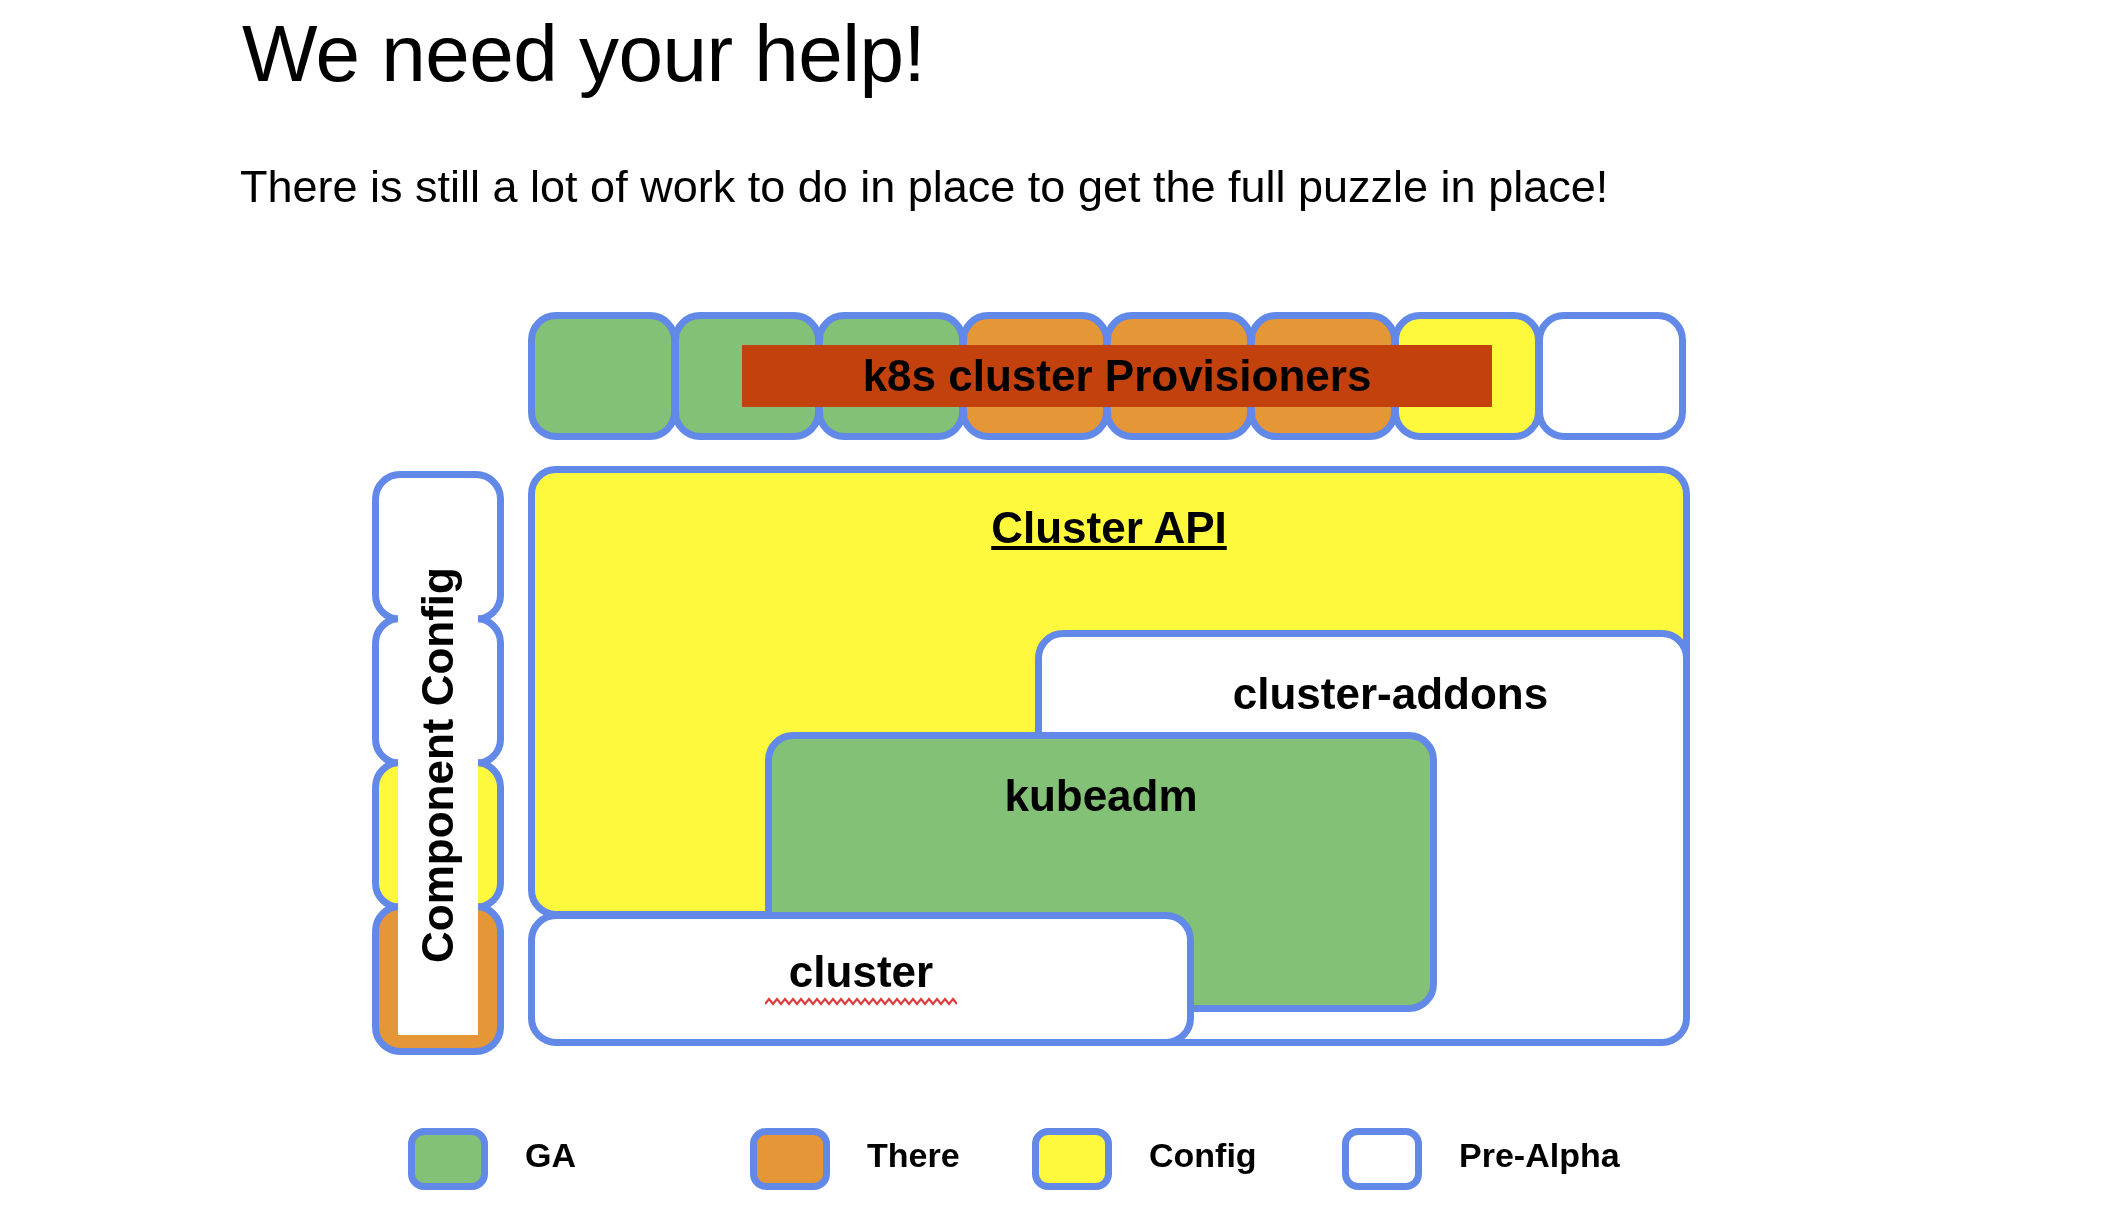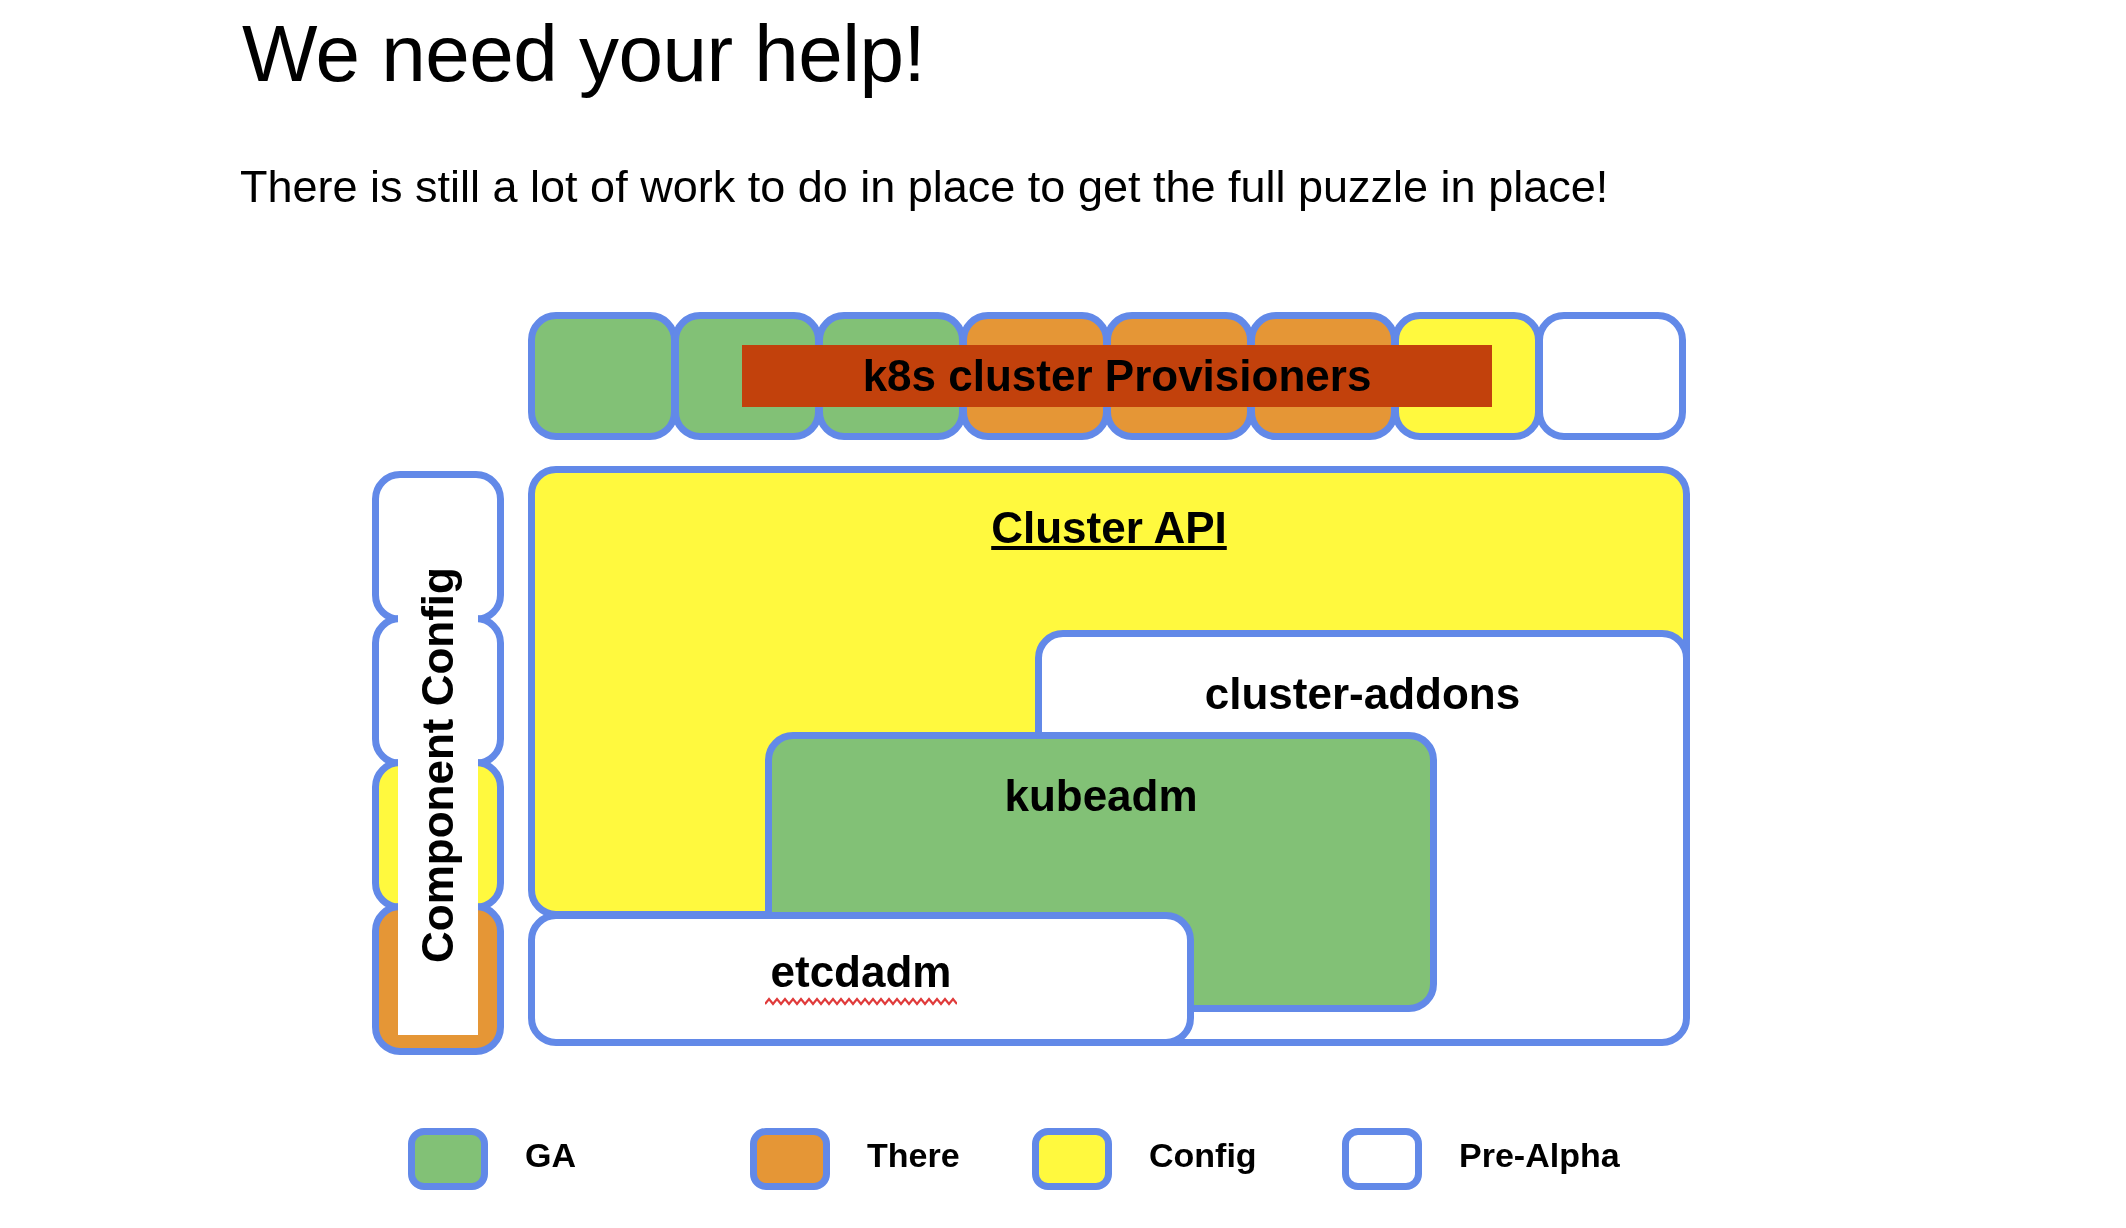--- a/index.html
+++ b/index.html
@@ -131,21 +131,21 @@
     position: absolute;
     left: 0;
     width: 100%;
     text-align: center;
     font-size: 44px;
     font-weight: bold;
     color: #000000;
     white-space: nowrap;
   }
   #cluster-api-box   .node-label { top: 30px; text-decoration: underline; }
-  #cluster-addons-box .node-label { top: 32px; }
+  #cluster-addons-box .node-label { top: 32px; margin-left: 28px; }
   #kubeadm-box       .node-label { top: 32px; }
   #etcdadm-box       .node-label { top: 28px; }
 
   
   #etcdadm-squiggle {
     position: absolute;
     left: 50%;
     transform: translateX(-50%);
     top: 78px;
     width: 192px;
@@ -221,21 +221,21 @@
 
 <div class="node prealpha" id="cluster-addons-box">
   <div class="node-label">cluster-addons</div>
 </div>
 
 <div class="node ga" id="kubeadm-box">
   <div class="node-label">kubeadm</div>
 </div>
 
 <div class="node prealpha" id="etcdadm-box">
-  <div class="node-label">etcdadm</div>
+  <div class="node-label">cluster</div>
   <svg id="etcdadm-squiggle" viewBox="0 0 192 10" preserveAspectRatio="none">
     <path d="M0,7 L4,2 L8,7 L12,2 L16,7 L20,2 L24,7 L28,2 L32,7 L36,2 L40,7 L44,2
              L48,7 L52,2 L56,7 L60,2 L64,7 L68,2 L72,7 L76,2 L80,7 L84,2 L88,7
              L92,2 L96,7 L100,2 L104,7 L108,2 L112,7 L116,2 L120,7 L124,2 L128,7
              L132,2 L136,7 L140,2 L144,7 L148,2 L152,7 L156,2 L160,7 L164,2
              L168,7 L172,2 L176,7 L180,2 L184,7 L188,2 L192,7" fill="none" stroke="#e03b3b" stroke-width="2.2"></path>
   </svg>
 </div>
 
 <div id="legend">

